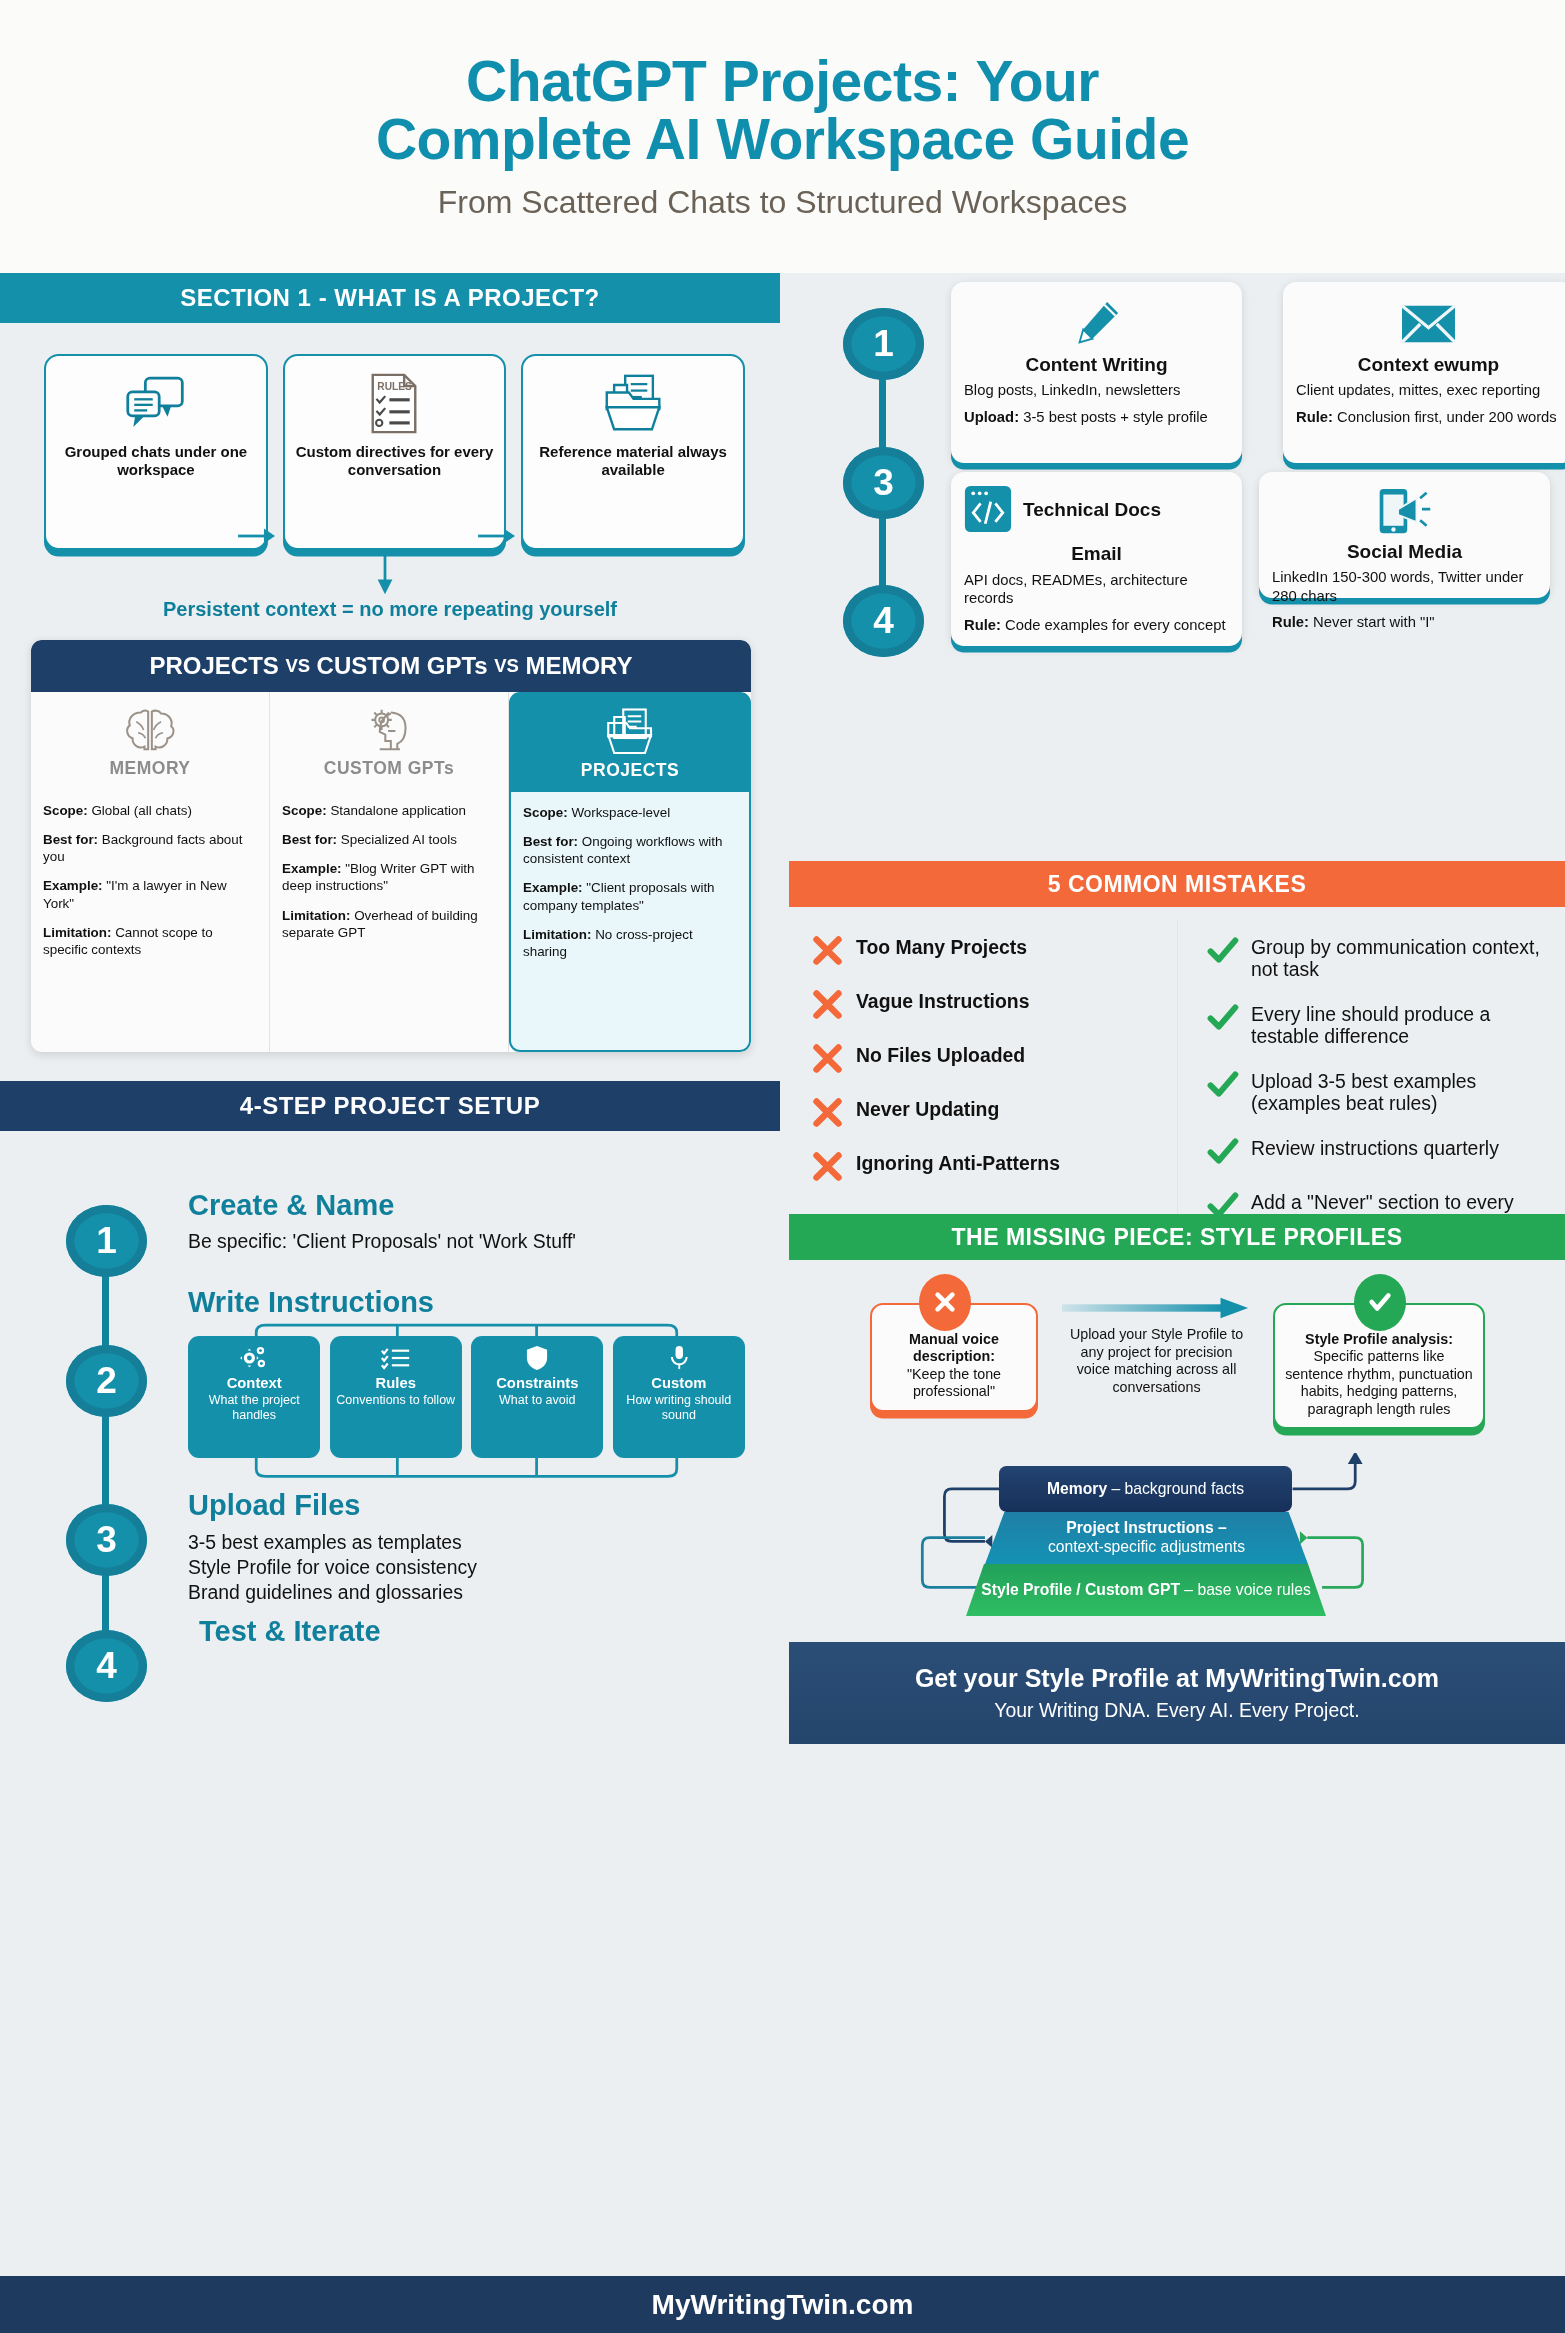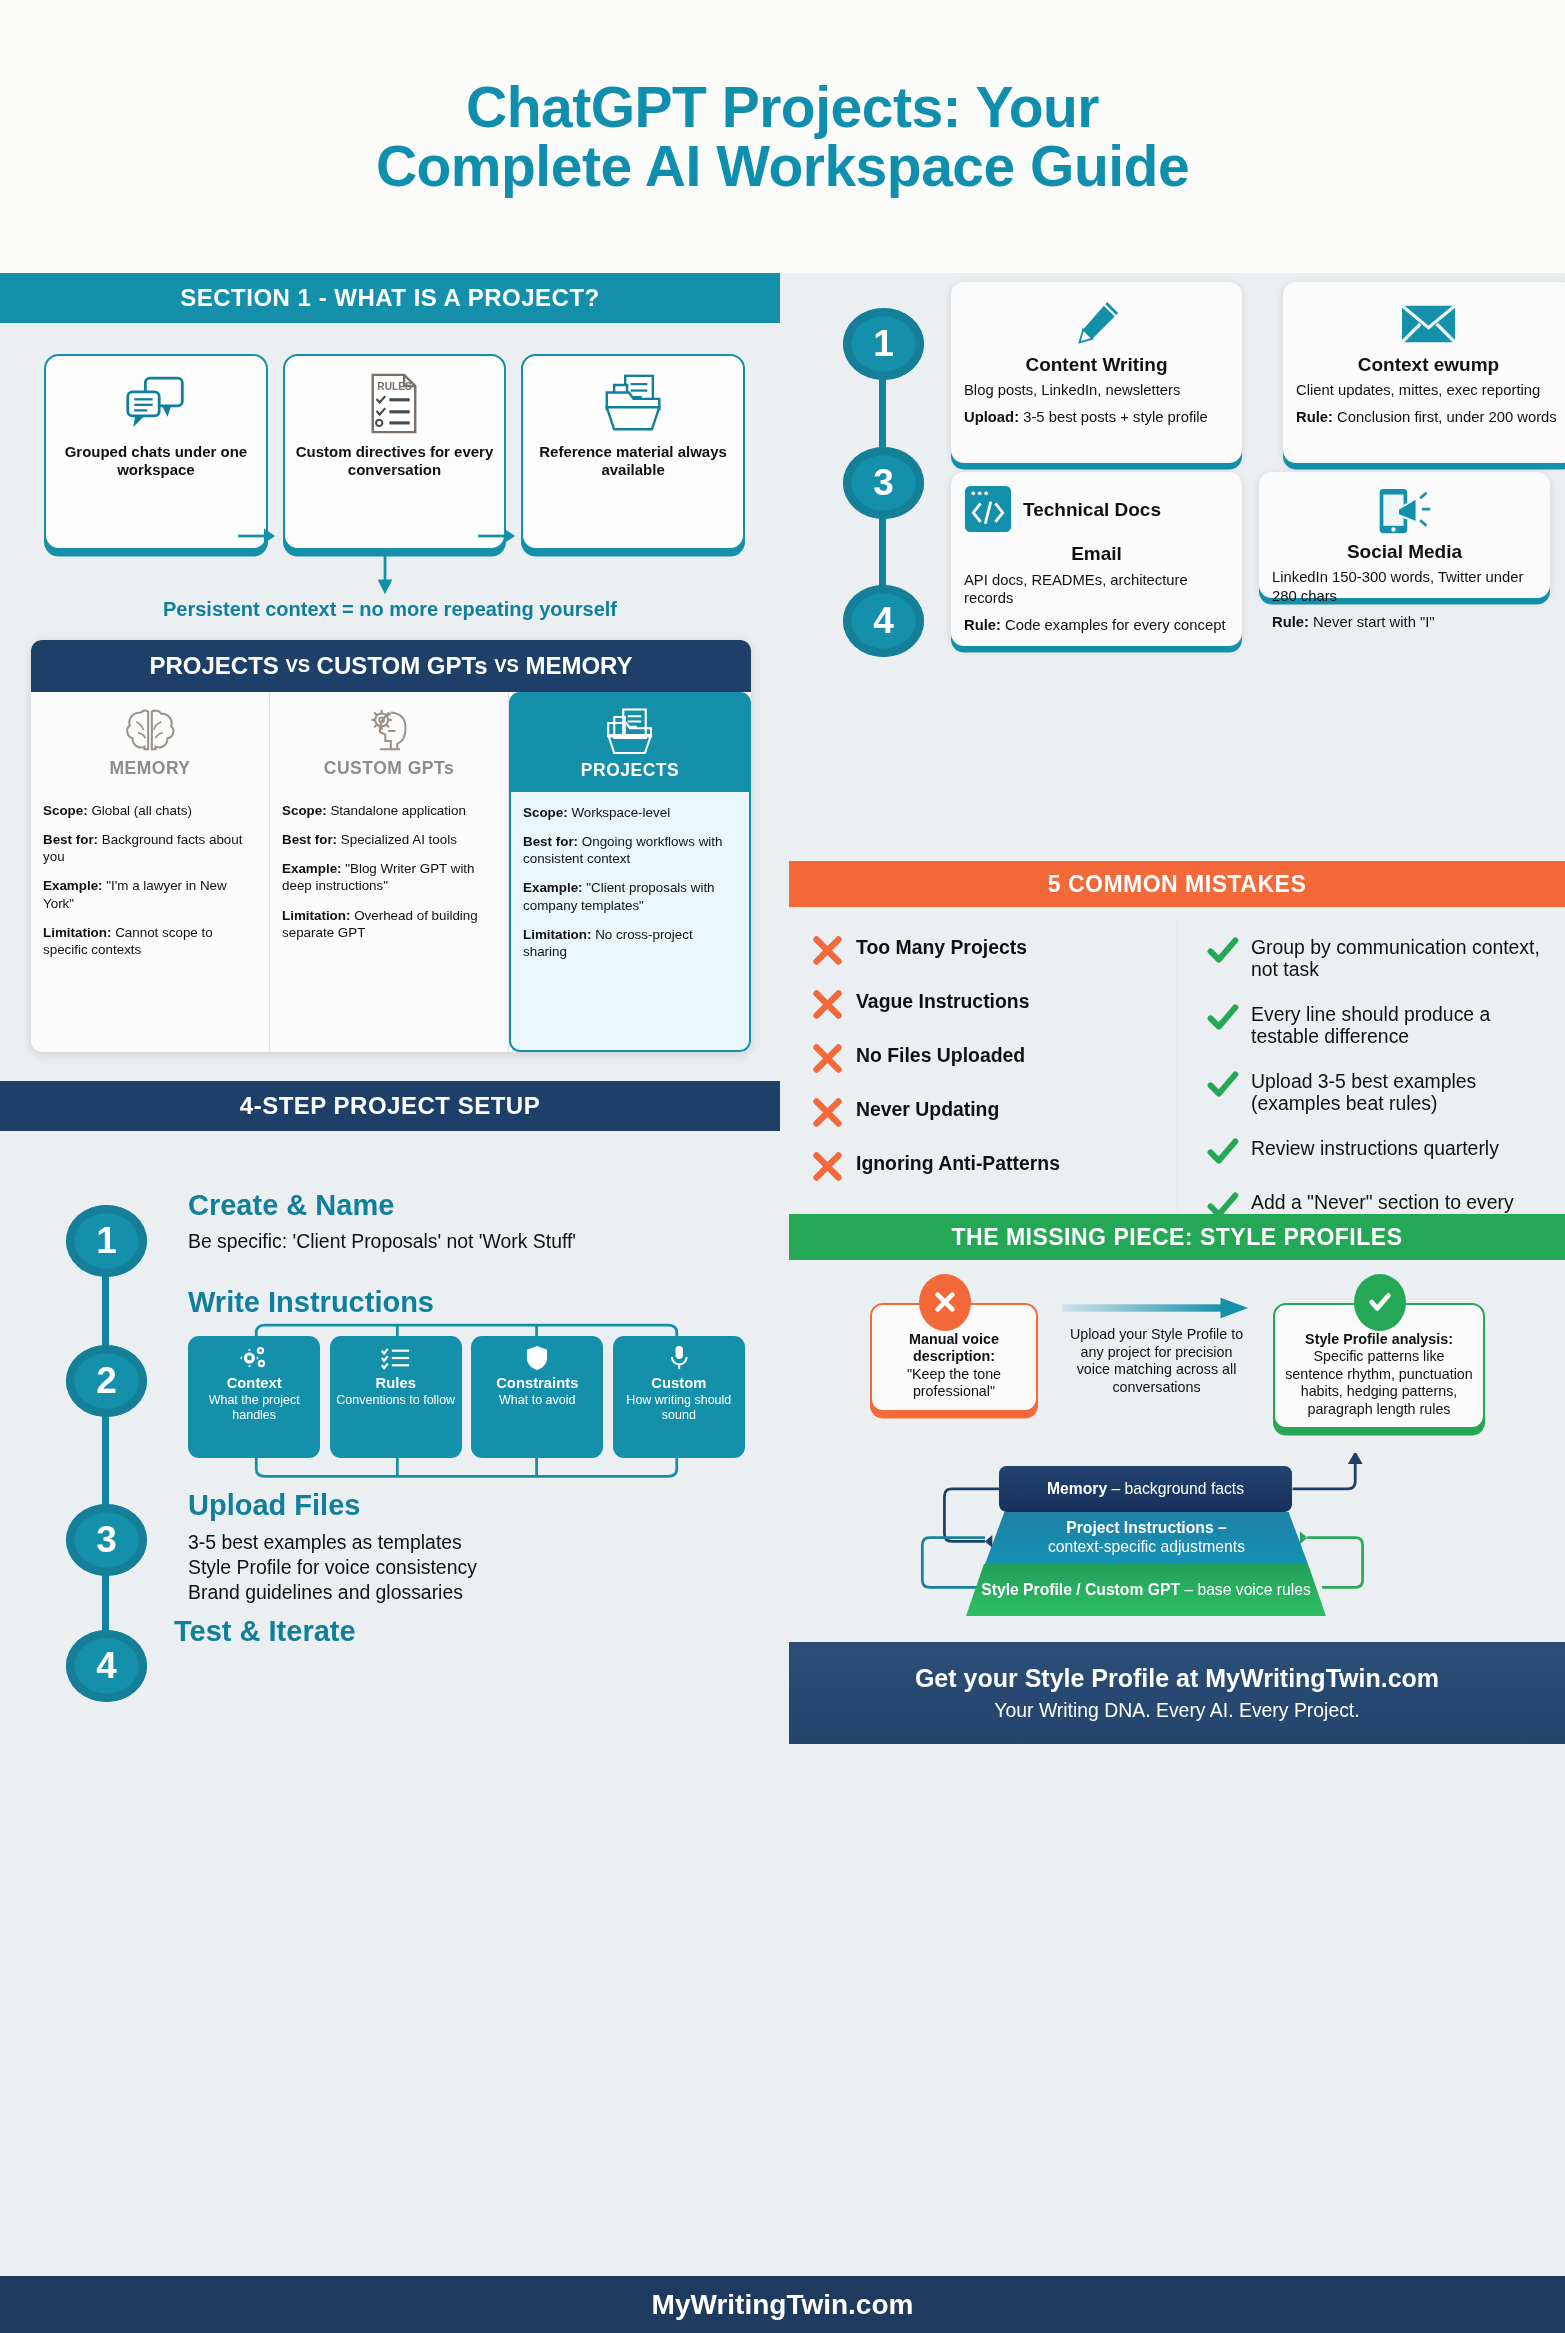--- a/index.html
+++ b/index.html
@@ -165,20 +165,21 @@
   .footer span { color:#fff; font-size:28px; font-weight:900; }
 </style>
 </head>
 <body>
 
 <div class="hero">
   <div class="hero-title">
     <div>ChatGPT Projects: Your</div>
     <div>Complete AI Workspace Guide</div>
   </div>
+  <div class="hero-sub">From Scattered Chats to Structured Workspaces</div>
 </div>
 
 <div class="col-left">
 
   <div id="sec1-header" class="band band-teal">SECTION 1 - WHAT IS A PROJECT?</div>
 
   <div class="flow">
     <div class="flow-card">
       <div class="flow-icon">
         <svg width="61" height="54" viewBox="0 0 66 58">
@@ -401,21 +402,21 @@
       <div class="ct">Custom</div>
       <div class="cd">How writing should sound</div>
     </div>
   </div>
 
   <div class="step-title" style="left:188px; top:1216px;">Upload Files</div>
   <div class="step-body" style="left:188px; top:1257px; width:563px; white-space:pre-line;">3-5 best examples as templates
 Style Profile for voice consistency
 Brand guidelines and glossaries</div>
 
-  <div class="step-title" style="left:174px; top:1342px;">Test &amp; Iterate</div>
+  <div class="step-title" style="left:199px; top:1342px;">Test &amp; Iterate</div>
 
 </div>
 
 <div class="col-right">
 
   <div class="rline"></div>
   <div class="circ" style="left:54px; top:35px;">
       <span>1</span>
     </div>
   <div class="circ" style="left:54px; top:174px;">

